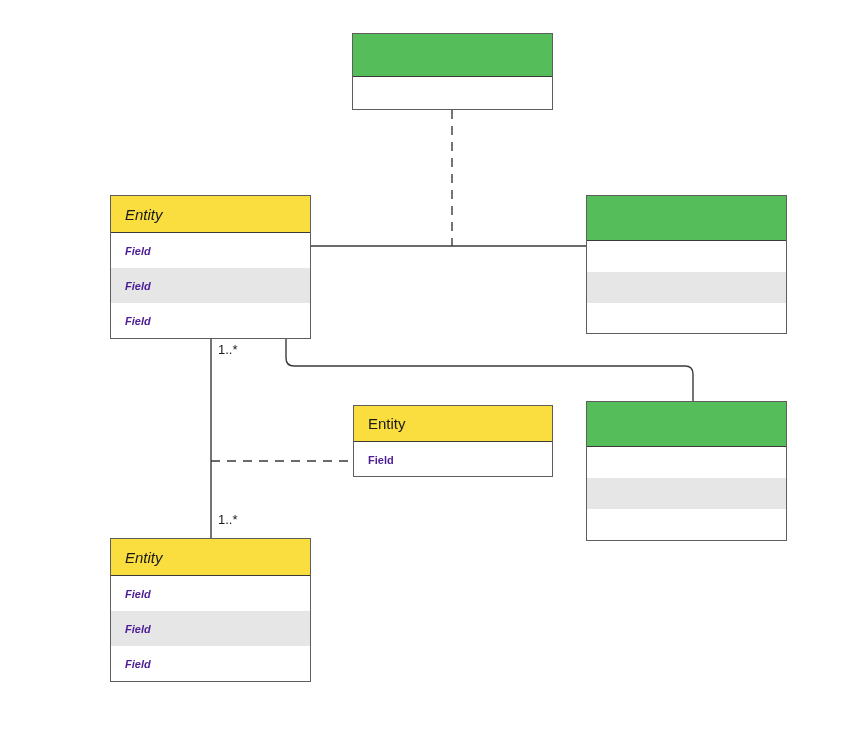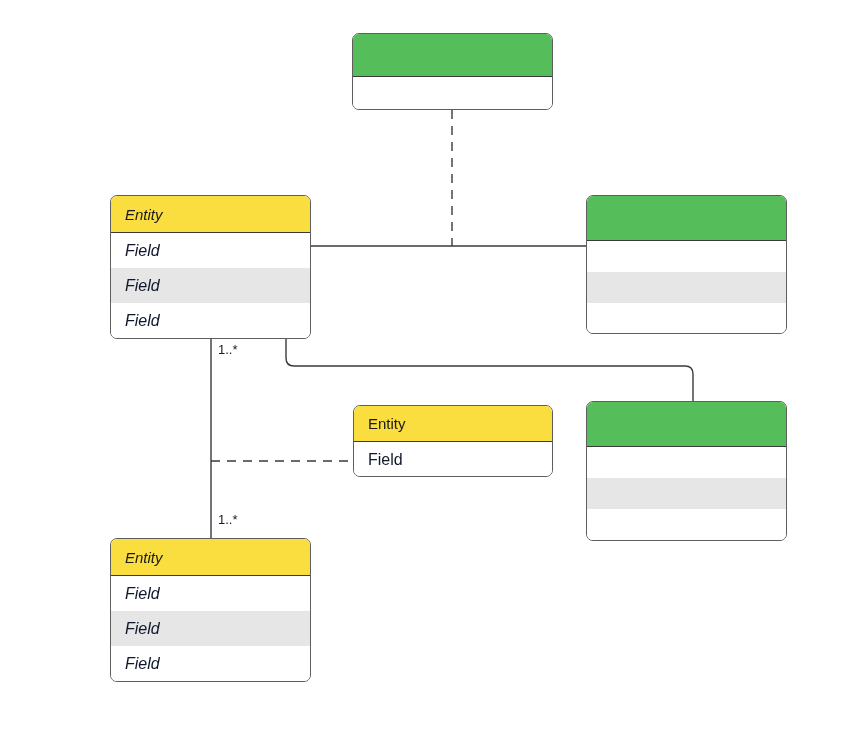--- a/index.html
+++ b/index.html
@@ -24,21 +24,21 @@
     position: absolute;
     left: 0; top: 0;
     width: 862px;
     height: 737px;
     pointer-events: none;
   }
   .node {
     position: absolute;
     box-sizing: border-box;
     border: 1px solid #5e5e5e;
-    border-radius: 7px;
+    border-radius: 0;
     background: #ffffff;
     overflow: hidden;
   }
   .hdr {
     box-sizing: border-box;
     width: 100%;
     border-bottom: 1px solid #3a3a3a;
     display: flex;
     align-items: center;
     padding: 0 14px;
@@ -47,23 +47,24 @@
     white-space: nowrap;
   }
   .hdr.yellow { background: #fade3f; }
   .hdr.green  { background: #56bd5b; }
   .row {
     box-sizing: border-box;
     width: 100%;
     display: flex;
     align-items: center;
     padding: 0 14px;
-    font-size: 16px;
-    color: #0f172a;
+    font-size: 11px;
+    color: #4c1d95;
     white-space: nowrap;
+    font-weight: bold;
   }
   .row.white { background: #ffffff; }
   .row.gray  { background: #e6e6e6; }
   .italic { font-style: italic; }
   .mult {
     position: absolute;
     font-size: 13px;
     color: #1a1a1a;
     white-space: nowrap;
   }

